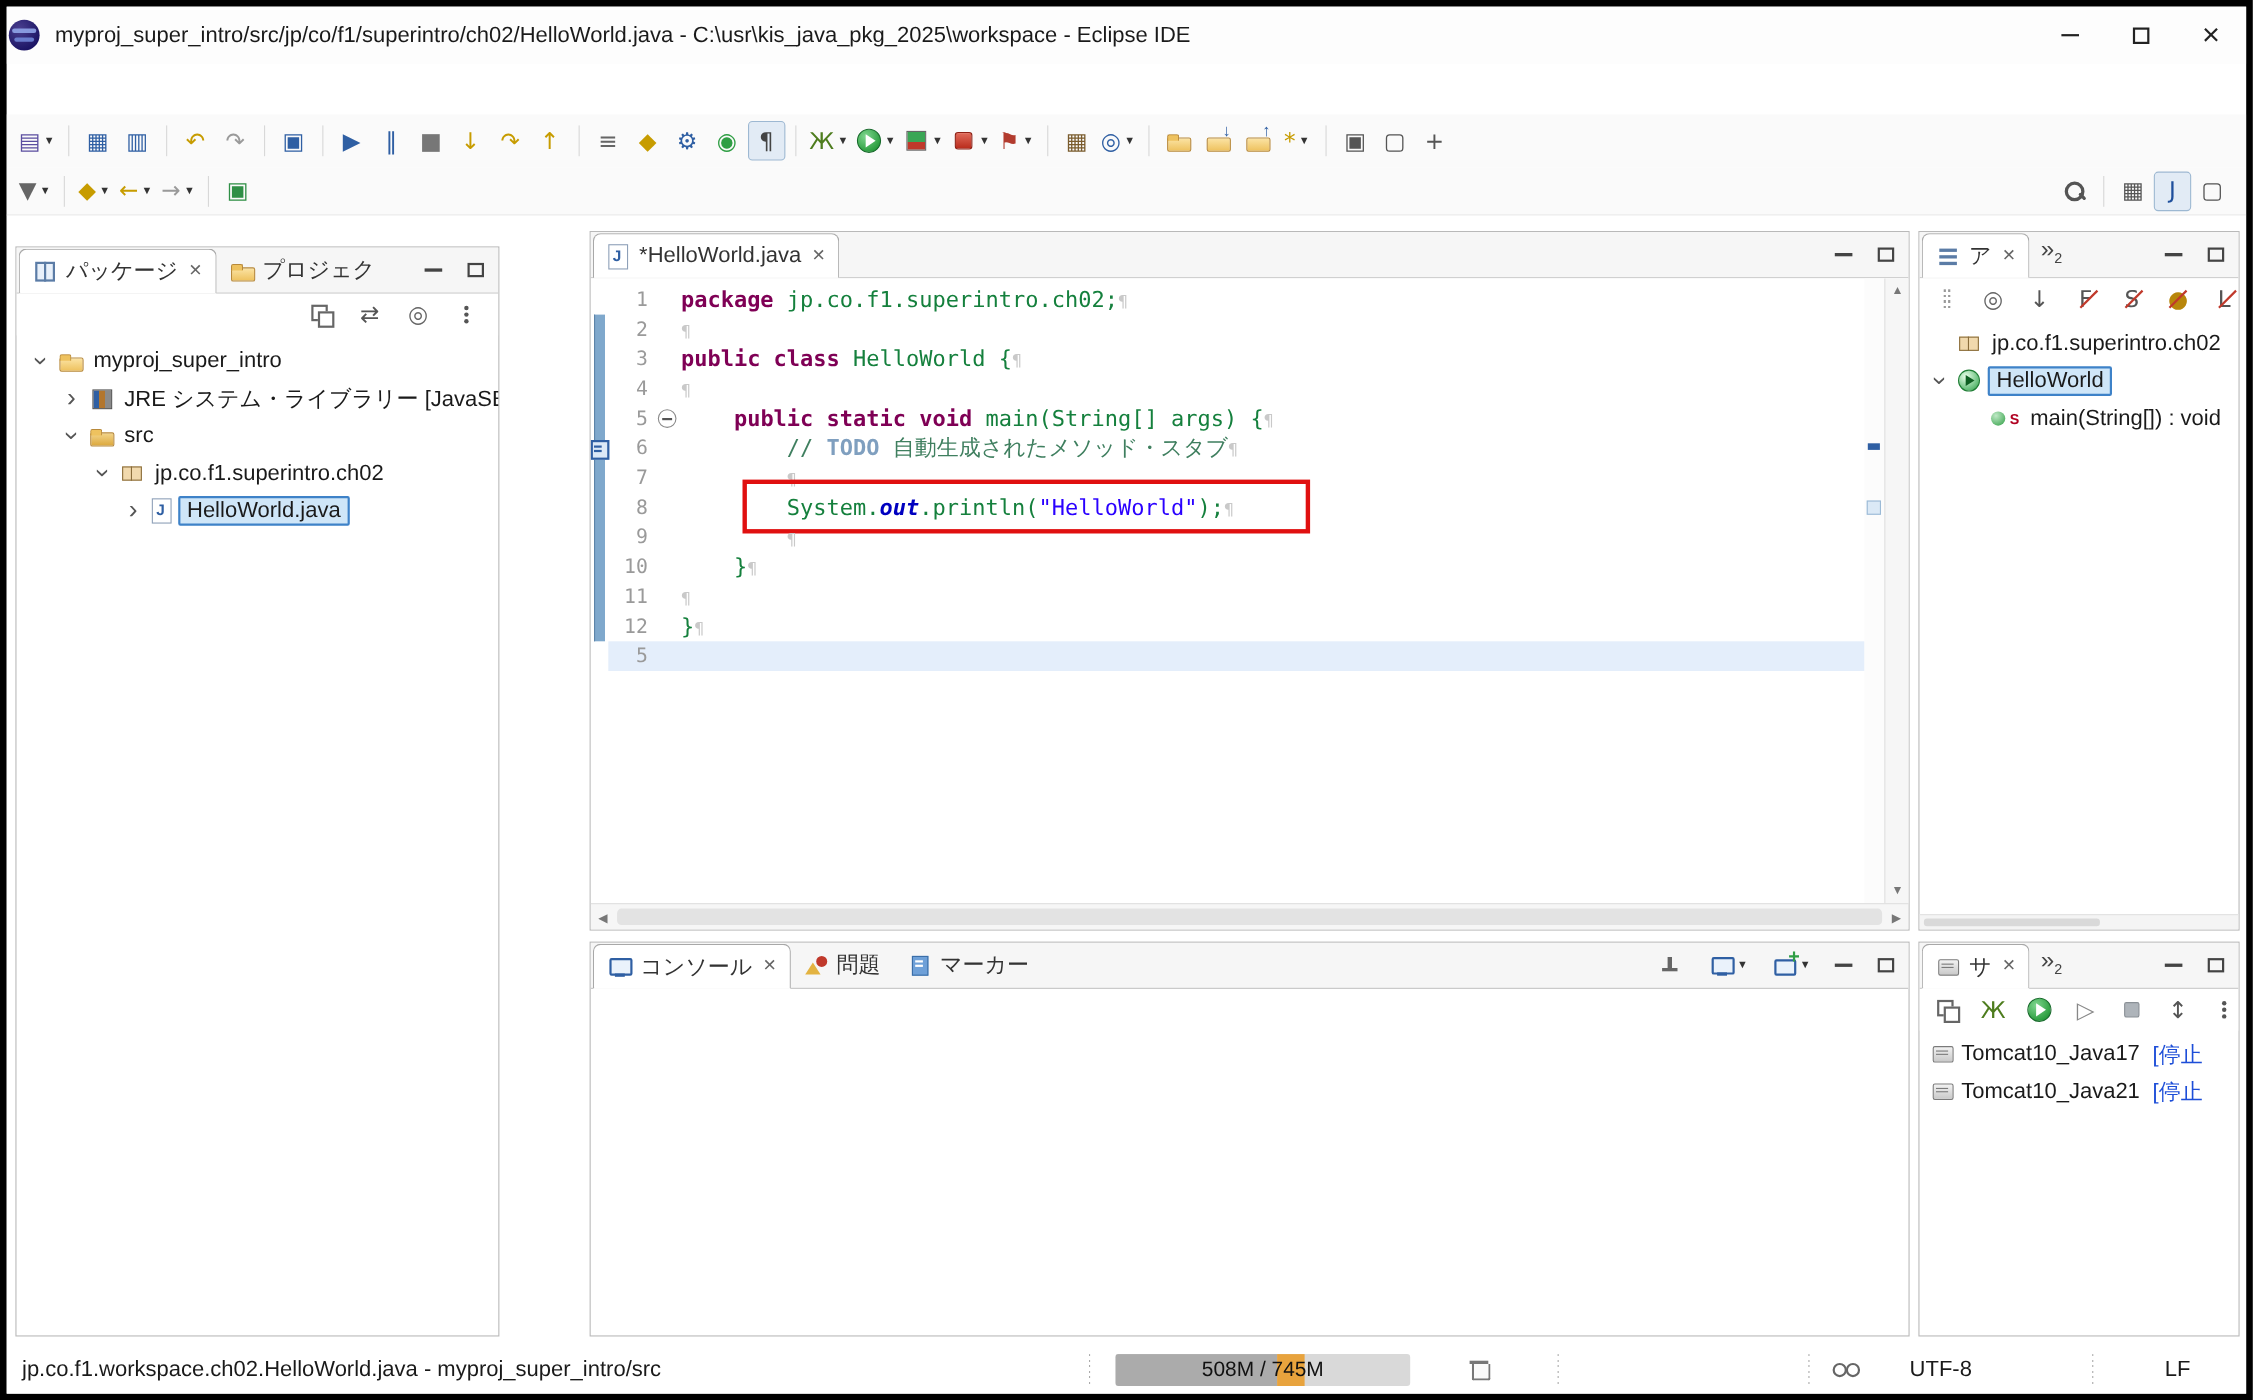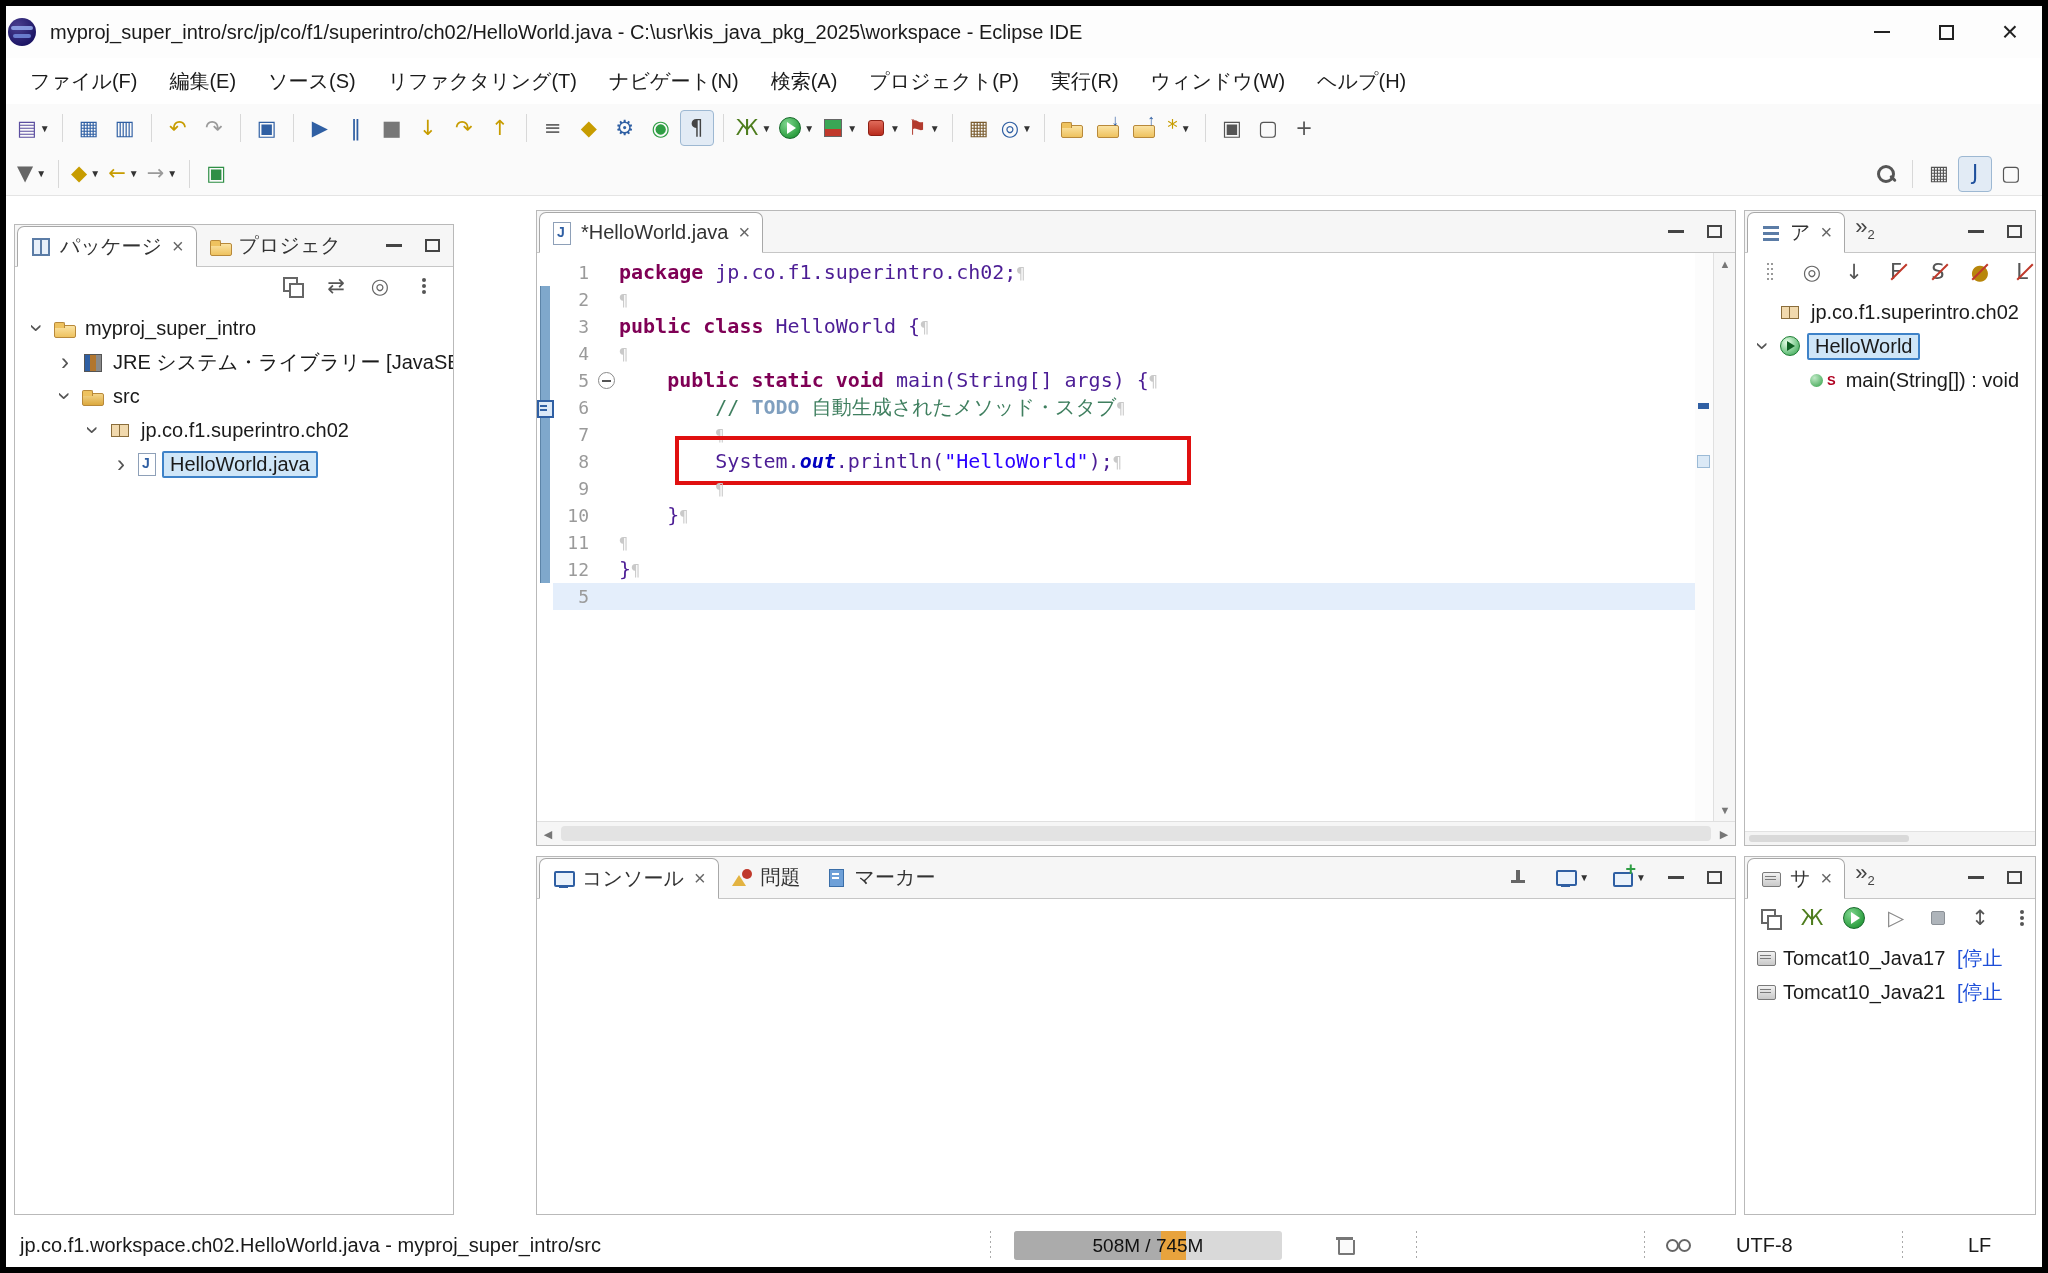--- a/index.html
+++ b/index.html
@@ -74,21 +74,21 @@
   .ann-col{position:absolute;left:0;top:0;bottom:0;width:16px;z-index:2}
   .changebar{position:absolute;left:3px;width:10px;background:#7fa8cc;border-left:1px solid #5c84a8}
   .lnum-col{position:absolute;left:16px;top:0;width:44px;z-index:1;font-family:"DejaVu Sans Mono","Liberation Mono",monospace;font-size:18px;color:#9a9a9a;text-align:right}
   .lnum{height:27px;line-height:27px;padding-right:8px}
   .fold-col{position:absolute;left:60px;top:0;width:22px;z-index:1}
   .fold-minus{width:17px;height:17px;border:1px solid #8a8a8a;border-radius:50%;background:#fff;position:relative;margin:5px 0 0 1px}
   .fold-minus::after{content:"";position:absolute;left:3px;top:7px;width:9px;height:2px;background:#555}
   .code-col{position:absolute;left:82px;top:0;right:40px;z-index:1;font-family:"DejaVu Sans Mono","Liberation Mono",monospace;font-size:20px;overflow:hidden}
   .code-line{height:27px;line-height:27px;white-space:pre;position:relative}
   .s-kw{color:#7f0055;font-weight:bold}
-  .s-pl{color:#4c1d95}
+  .s-pl{color:#15803d}
   .s-cm{color:#3f7f5f}
   .s-task{color:#7f9fbf;font-weight:bold}
   .s-str{color:#2a00ff}
   .s-fld{color:#0000c0;font-weight:bold;font-style:italic}
   .ws{color:#c9c9c9;font-size:15px}
   .redbox{position:relative;display:inline}
   .redbox::after{content:"";position:absolute;left:-40px;right:-78px;top:-13px;bottom:-12px;border:4px solid #e01010;pointer-events:none}
   .ovr-col{position:absolute;right:22px;top:0;bottom:0;width:18px;background:#fcfcfc;z-index:2}
   .ovr-task{position:absolute;left:3px;width:11px;height:6px;background:#2f5fa3}
   .ovr-box{position:absolute;left:2px;width:13px;height:13px;background:#dbe9f6;border:1px solid #9bbad6}
@@ -185,32 +185,20 @@
         </div>
       <div class="wc">
           <div class="wc-max-box"></div>
         </div>
       <div class="wc">
           <span class="wc-close-x">×</span>
         </div>
     </div>
   </div>
 
-  <div class="menubar">
-      <div class="menu-item">ファイル(F)</div>
-      <div class="menu-item">編集(E)</div>
-      <div class="menu-item">ソース(S)</div>
-      <div class="menu-item">リファクタリング(T)</div>
-      <div class="menu-item">ナビゲート(N)</div>
-      <div class="menu-item">検索(A)</div>
-      <div class="menu-item">プロジェクト(P)</div>
-      <div class="menu-item">実行(R)</div>
-      <div class="menu-item">ウィンドウ(W)</div>
-      <div class="menu-item">ヘルプ(H)</div>
-    </div>
 
   <div class="toolbar toolbar1">
       <div class="tb-btn">
         <span class="tb-glyph" style="color: rgb(91, 78, 160);">▤</span>
         <span class="dd">▼</span>
       </div>
       <div class="tb-div"></div>
       <div class="tb-btn">
         <span class="tb-glyph" style="color: rgb(47, 95, 163);">▦</span>
       </div>

